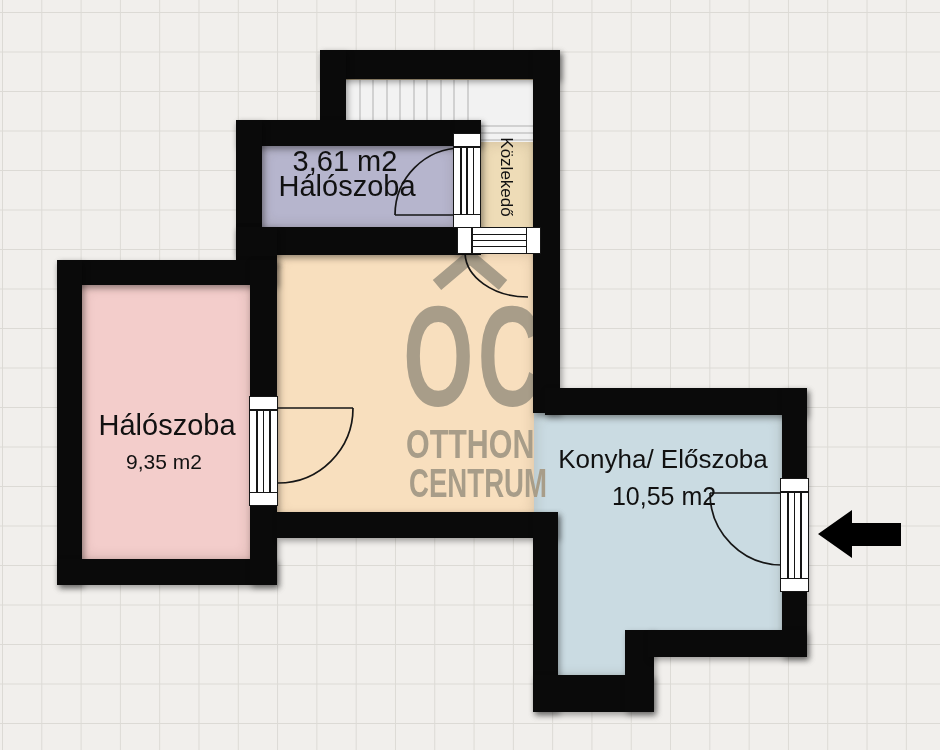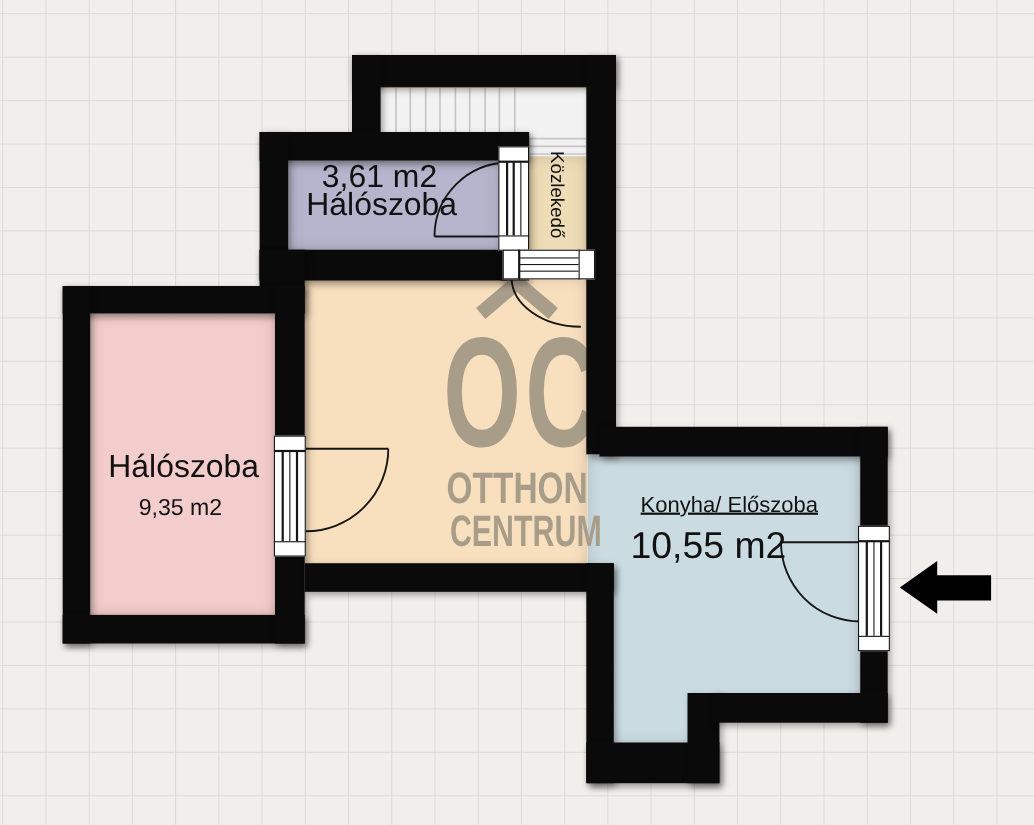--- a/index.html
+++ b/index.html
@@ -130,16 +130,16 @@
     <div class="dline-h" style="top:24%;"></div>
     <div class="dline-h" style="top:48%;"></div>
     <div class="dline-h" style="top:72%;"></div>
   </div>
 
   <div class="lbl" style="left:345px; top:162px; font-size:29px;">3,61 m2</div>
   <div class="lbl" style="left:347px; top:187px; font-size:29px;">Hálószoba</div>
   <div class="lbl rot" style="left:506px; top:177px; font-size:17px;">Közlekedő</div>
   <div class="lbl" style="left:167px; top:426px; font-size:29px;">Hálószoba</div>
   <div class="lbl" style="left:164px; top:462px; font-size:21px;">9,35 m2</div>
-  <div class="lbl" style="left:663px; top:459px; font-size:20px;text-decoration:underline;">Konyha/ Előszoba</div>
-  <div class="lbl" style="left:644px; top:497px; font-size:34px;">10,55 m2</div>
+  <div class="lbl" style="left:663px; top:459px; font-size:26px;">Konyha/ Előszoba</div>
+  <div class="lbl" style="left:664px; top:497px; font-size:25px;">10,55 m2</div>
 
 </div>
 
 </body></html>

